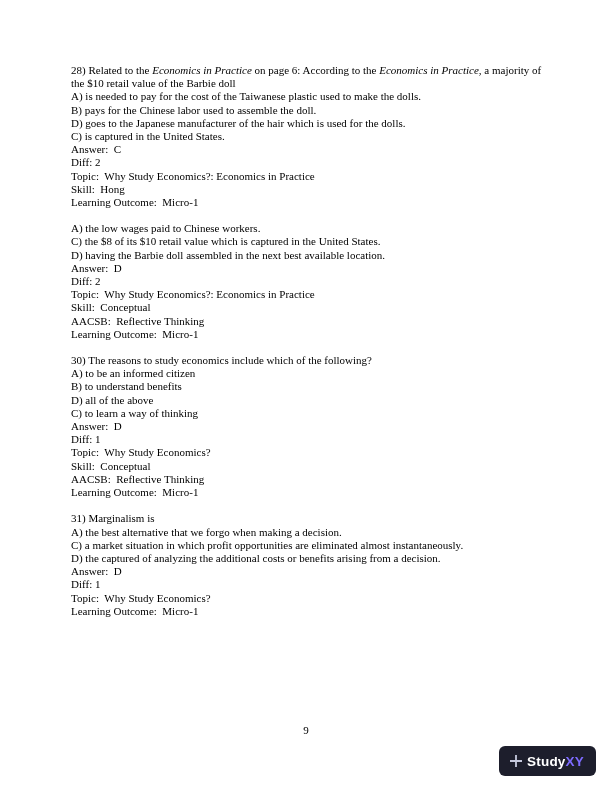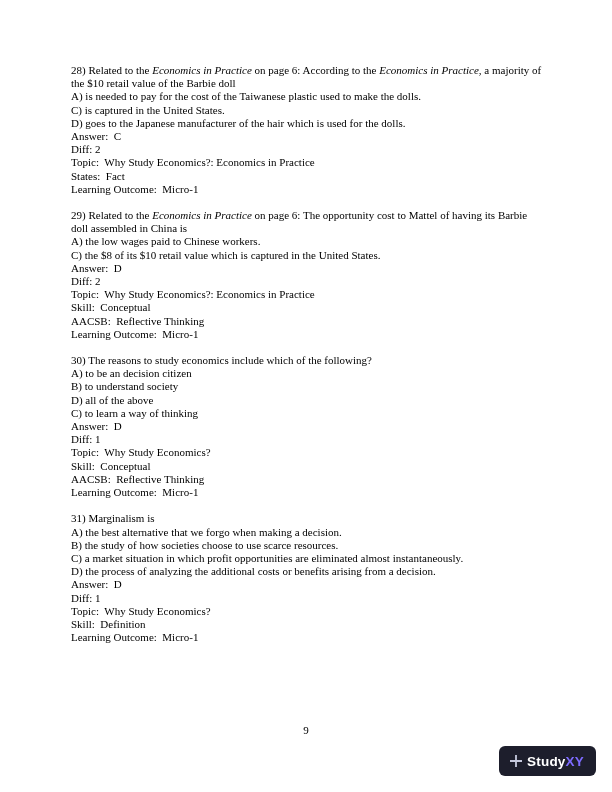--- a/index.html
+++ b/index.html
@@ -59,62 +59,61 @@
 </style>
 </head>
 <body>
 
 <div class="page">
 
   <div class="content">
       <div class="question">
         <p class="line"><span>28) Related to the </span><em>Economics in Practice</em><span> on page 6: According to the </span><em>Economics in Practice</em><span>, a majority of the $10 retail value of the Barbie doll</span></p>
         <p class="line">A) is needed to pay for the cost of the Taiwanese plastic used to make the dolls.</p>
+        <p class="line">B) pays for the Chinese labor used to assemble the doll.</p>
+        <p class="line">D) goes to the Japanese manufacturer of the hair which is used for the dolls.</p>
         <p class="line">C) is captured in the United States.</p>
-        <p class="line">D) goes to the Japanese manufacturer of the hair which is used for the dolls.</p>
         <p class="line">Answer:  C</p>
         <p class="line">Diff: 2</p>
         <p class="line">Topic:  Why Study Economics?: Economics in Practice</p>
-        <p class="line">States:  Fact</p>
+        <p class="line">Skill:  Hong</p>
         <p class="line">Learning Outcome:  Micro-1</p>
       </div>
       <div class="question">
-        <p class="line"><span>29) Related to the </span><em>Economics in Practice</em><span> on page 6: The opportunity cost to Mattel of having its Barbie doll assembled in China is</span></p>
         <p class="line">A) the low wages paid to Chinese workers.</p>
         <p class="line">C) the $8 of its $10 retail value which is captured in the United States.</p>
+        <p class="line">D) having the Barbie doll assembled in the next best available location.</p>
         <p class="line">Answer:  D</p>
         <p class="line">Diff: 2</p>
         <p class="line">Topic:  Why Study Economics?: Economics in Practice</p>
         <p class="line">Skill:  Conceptual</p>
         <p class="line">AACSB:  Reflective Thinking</p>
         <p class="line">Learning Outcome:  Micro-1</p>
       </div>
       <div class="question">
         <p class="line"><span>30) The reasons to study economics include which of the following?</span></p>
-        <p class="line">A) to be an decision citizen</p>
-        <p class="line">B) to understand society</p>
+        <p class="line">A) to be an informed citizen</p>
+        <p class="line">B) to understand benefits</p>
         <p class="line">D) all of the above</p>
         <p class="line">C) to learn a way of thinking</p>
         <p class="line">Answer:  D</p>
         <p class="line">Diff: 1</p>
         <p class="line">Topic:  Why Study Economics?</p>
         <p class="line">Skill:  Conceptual</p>
         <p class="line">AACSB:  Reflective Thinking</p>
         <p class="line">Learning Outcome:  Micro-1</p>
       </div>
       <div class="question">
         <p class="line"><span>31) Marginalism is</span></p>
         <p class="line">A) the best alternative that we forgo when making a decision.</p>
-        <p class="line">B) the study of how societies choose to use scarce resources.</p>
         <p class="line">C) a market situation in which profit opportunities are eliminated almost instantaneously.</p>
-        <p class="line">D) the process of analyzing the additional costs or benefits arising from a decision.</p>
+        <p class="line">D) the captured of analyzing the additional costs or benefits arising from a decision.</p>
         <p class="line">Answer:  D</p>
         <p class="line">Diff: 1</p>
         <p class="line">Topic:  Why Study Economics?</p>
-        <p class="line">Skill:  Definition</p>
         <p class="line">Learning Outcome:  Micro-1</p>
       </div>
     </div>
 
   <div class="footer-page-num">9</div>
 
   <div class="logo">
     <span class="plus-wrap">
       <svg width="14" height="14" viewBox="0 0 14 14" aria-hidden="true">
         <path d="M7 1 L7 13 M1 7 L13 7" stroke="#c7cade" stroke-width="1.8" fill="none"></path>

